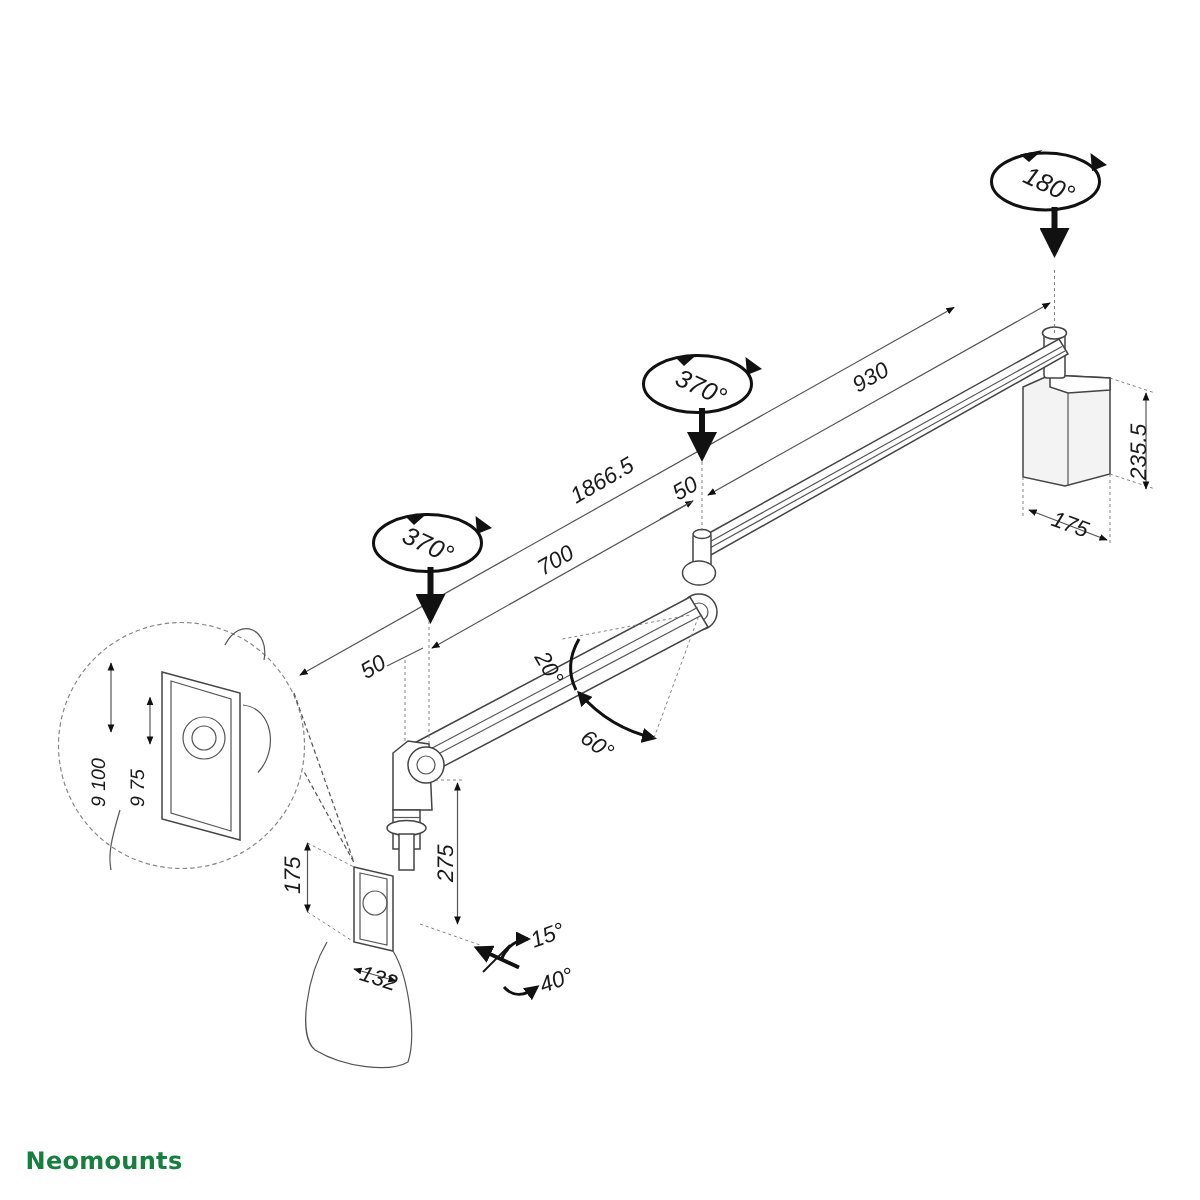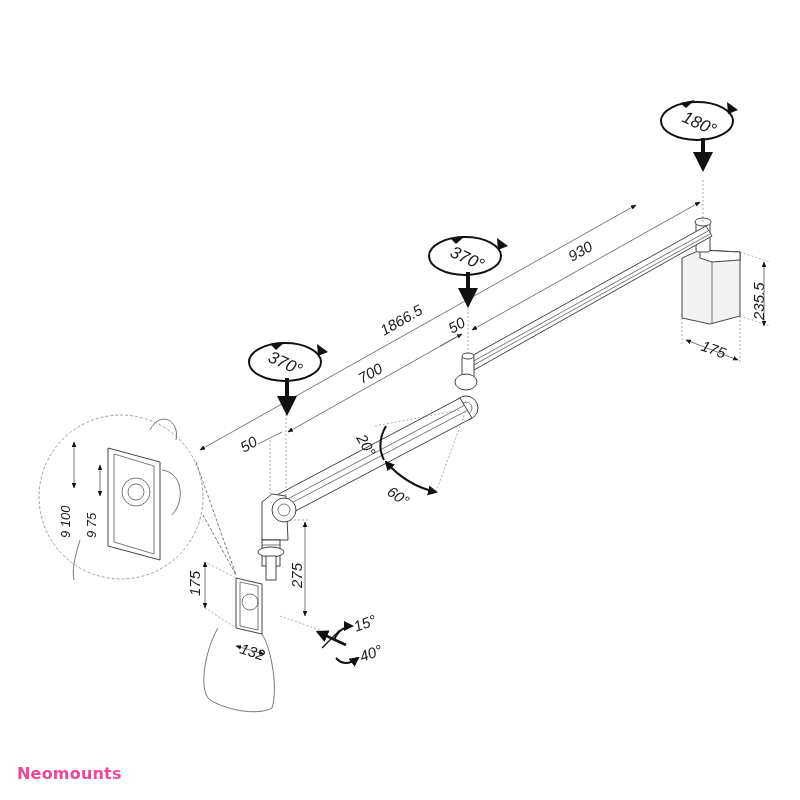--- a/index.html
+++ b/index.html
@@ -4,21 +4,21 @@
   <style>
     html, body { margin: 0; padding: 0; background: #ffffff; }
     body { width: 800px; height: 800px; position: relative; overflow: hidden;
            font-family: "Liberation Sans", sans-serif; }
     #stage { position: absolute; left: 0; top: 0; width: 800px; height: 800px; }
     svg text { font-family: "Liberation Sans", sans-serif; fill: #1a1a1a; }
     .dim { font-size: 15px; font-style: italic; }
     .dimsm { font-size: 13px; font-style: italic; }
     .rot { font-size: 17px; font-style: italic; }
     .brand { position: absolute; left: 17px; top: 764px; font-size: 16px; font-weight: bold;
-             color: #ec4899; letter-spacing: 0.2px; font-family: "DejaVu Sans", sans-serif; }
+             color: #15803d; letter-spacing: 0.2px; font-family: "DejaVu Sans", sans-serif; }
     .thin { stroke: #555; stroke-width: 0.8; fill: none; }
     .ext { stroke: #777; stroke-width: 0.6; fill: none; stroke-dasharray: 2 2; }
     .body { stroke: #444; stroke-width: 1; fill: #fff; }
     .bodyg { stroke: #444; stroke-width: 1; fill: #f3f3f3; }
     .heavy { stroke: #111; stroke-width: 2; fill: none; }
   </style>
 </head>
 <body>
 
 <div id="stage">

